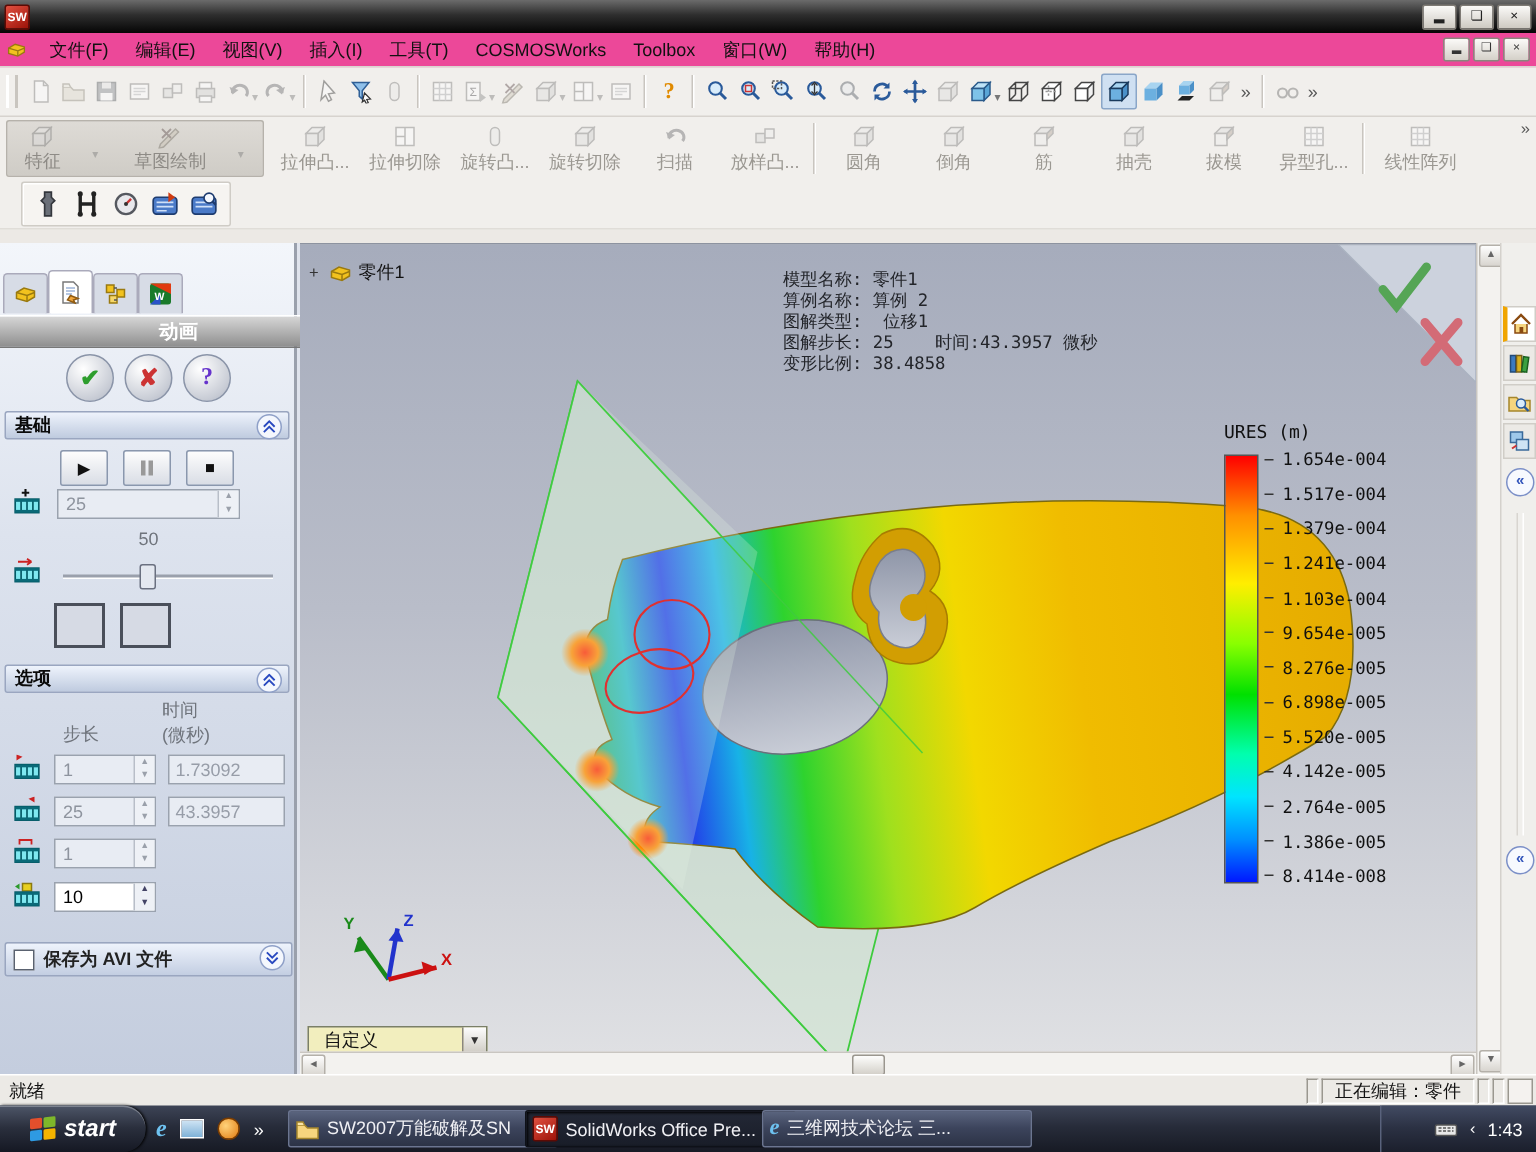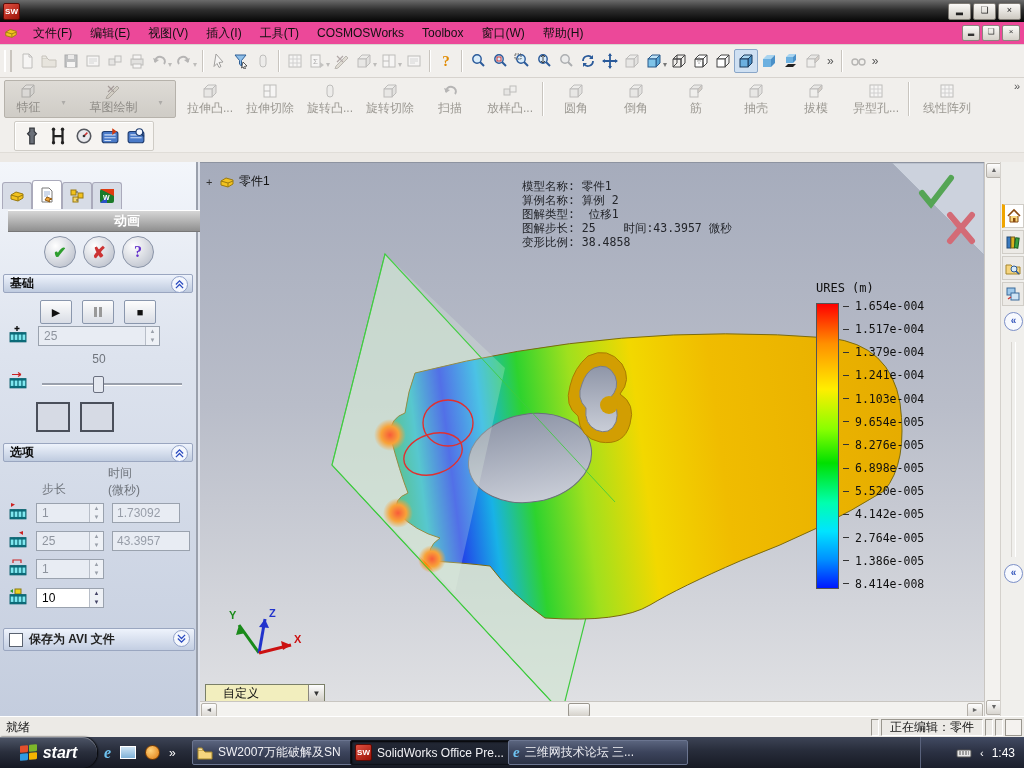--- a/index.html
+++ b/index.html
@@ -62,21 +62,21 @@
   .workarea{left:0;top:162px;width:1024px;height:554px;background:#dfe3ec;}
 
   
   .lpanel{left:0;top:0;width:198px;height:554px;
     background:linear-gradient(180deg,#f3f6fb 0%,#dde3ee 35%,#c4cdde 100%);
     border-right:2px solid #9aa0ac;box-sizing:border-box;color:#222;}
   .pmtabs{position:absolute;left:2px;top:20px;display:flex;}
   .pmtab{width:28px;height:26px;display:flex;align-items:center;justify-content:center;
     border:1px solid #aab;border-bottom:none;background:#d7dce6;border-radius:3px 3px 0 0;}
   .pmtab.active{background:#fff;height:28px;margin-top:-2px;}
-  .pmtitle{position:absolute;left:8px;top:48px;width:238px;height:20px;
+  .pmtitle{position:absolute;left:0;top:48px;width:238px;height:20px;
     background:linear-gradient(#d6d6d6,#8f8f8f);color:#fff;font-weight:bold;font-size:13px;
     display:flex;align-items:center;justify-content:center;border-top:1px solid #fff;border-bottom:1px solid #777;}
   .pmbtns{position:absolute;left:0;top:74px;width:198px;display:flex;justify-content:center;gap:7px;}
   .rbtn{width:30px;height:30px;border-radius:50%;border:1px solid #8a94a8;
     background:radial-gradient(circle at 35% 30%,#ffffff,#c9cdd6 70%,#aeb4c2);
     display:flex;align-items:center;justify-content:center;font-size:16px;font-weight:bold;}
   .grp-hdr{position:absolute;left:3px;width:190px;height:19px;
     background:linear-gradient(#eef3fc,#bfcbdf);border:1px solid #9aa6c0;border-radius:2px;
     display:flex;align-items:center;font-weight:bold;font-size:12px;color:#0a0a0a;padding-left:6px;box-sizing:border-box;}
   .chvc{position:absolute;right:4px;top:1px;width:15px;height:15px;border-radius:50%;border:1px solid #8fa0c8;
@@ -112,21 +112,21 @@
   .legend{position:absolute;left:616px;top:118px;width:166px;font-family:"DejaVu Sans Mono",monospace;color:#101010;}
   .lg-title{font-size:12px;margin:0 0 8px 0;}
   .lg-body{display:flex;}
   .lg-bar{width:21px;height:284px;border:1px solid #555;
     background:linear-gradient(180deg,#ff0000 0%,#ff9000 14%,#ffee00 30%,#8aff00 44%,#00e000 56%,#00ffae 70%,#00e4ff 80%,#0090ff 90%,#0018ff 100%);}
   .lg-col{display:flex;flex-direction:column;justify-content:space-between;height:292px;margin:-4px 0 0 4px;}
   .lg-row{display:flex;align-items:center;font-size:11.5px;}
   .lg-row::before{content:"";width:6px;height:1px;background:#333;margin-right:6px;}
   .combo{position:absolute;left:5px;top:521px;width:118px;height:17px;background:#f2eebe;
     border:1px solid #7a7f68;display:flex;align-items:center;font-size:12px;color:#111;}
-  .combo-txt{flex:1;padding-left:17px;}
+  .combo-txt{flex:1;padding-left:10px;}
   .combo-btn{width:15px;height:100%;background:linear-gradient(#fdfdfd,#cfccc4);border-left:1px solid #8a867e;
     font-size:8px;display:flex;align-items:center;justify-content:center;color:#333;}
 
   
   .hscroll{position:absolute;left:200px;top:539px;width:784px;height:15px;background:#f3f2ef;border-top:1px solid #c9c6c1;}
   .vscroll{position:absolute;left:984px;top:0;width:16px;height:554px;background:#f3f2ef;border-left:1px solid #c9c6c1;box-sizing:border-box;}
   .sbtn{position:absolute;width:14px;height:13px;background:linear-gradient(#fefefe,#d8d5cf);
     border:1px solid #b4b0a9;border-radius:2px;font-size:7px;color:#666;text-align:center;line-height:12px;}
   .hthumb{position:absolute;left:368px;top:1px;width:20px;height:12px;background:linear-gradient(#fdfdfc,#d4d1ca);
     border:1px solid #9a968e;border-radius:2px;}
@@ -822,21 +822,21 @@
       <div class="flabel" style="left:42px;top:319px">步长</div>
 
       <svg class="abs i18" style="left:9px;top:341px">
           <use href="#i-film"></use>
           <path d="M2 4V0l4 1.5z" fill="#c22"></path>
         </svg>
       <div class="spin" style="left:36px;top:341px;width:68px"><span>1</span><span class="spinner">
             <span>▲</span>
             <span>▼</span>
           </span></div>
-      <div class="tfield" style="left:112px;top:341px;width:68px">1.73092</div>
+      <div class="tfield" style="left:112px;top:341px;width:78px">1.73092</div>
 
       <svg class="abs i18" style="left:9px;top:369px">
           <use href="#i-film"></use>
           <path d="M14 4V0l-4 1.5z" fill="#c22"></path>
         </svg>
       <div class="spin" style="left:36px;top:369px;width:68px"><span>25</span><span class="spinner">
             <span>▲</span>
             <span>▼</span>
           </span></div>
       <div class="tfield" style="left:112px;top:369px;width:78px">43.3957</div>

